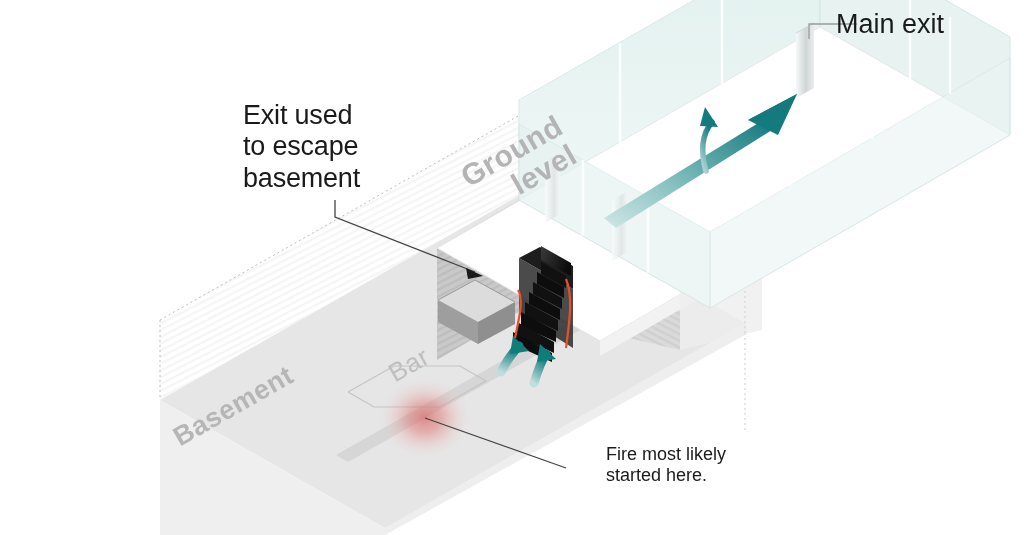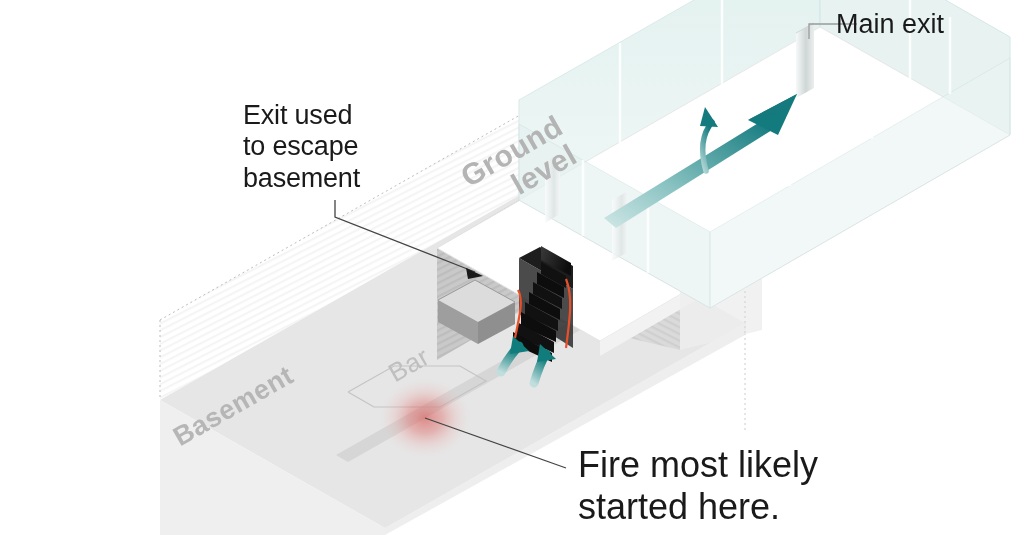--- a/index.html
+++ b/index.html
@@ -3,21 +3,21 @@
 <meta charset="utf-8">
 <style>
   html,body{margin:0;padding:0;background:#ffffff;}
   body{width:1024px;height:535px;overflow:hidden;
        font-family:"Liberation Sans","DejaVu Sans",sans-serif;}
   #stage{position:relative;width:1024px;height:535px;background:#ffffff;}
   #scene{position:absolute;left:0;top:0;width:1024px;height:535px;}
   .lbl{position:absolute;color:#1a1a1a;line-height:1.16;white-space:pre-line;}
   .lbl-annot{font-size:27px;letter-spacing:-0.2px;}
   .lbl-main-exit{font-size:27px;}
-  .lbl-fire{font-size:36px;}
+  .lbl-fire{font-size:18px;margin-left:28px;}
   .floorlabel{position:absolute;font-weight:bold;letter-spacing:0.5px;}
 </style>
 </head>
 <body>
 
 <div id="stage">
 
   <svg id="scene" viewBox="0 0 1024 535">
     <defs>
 

